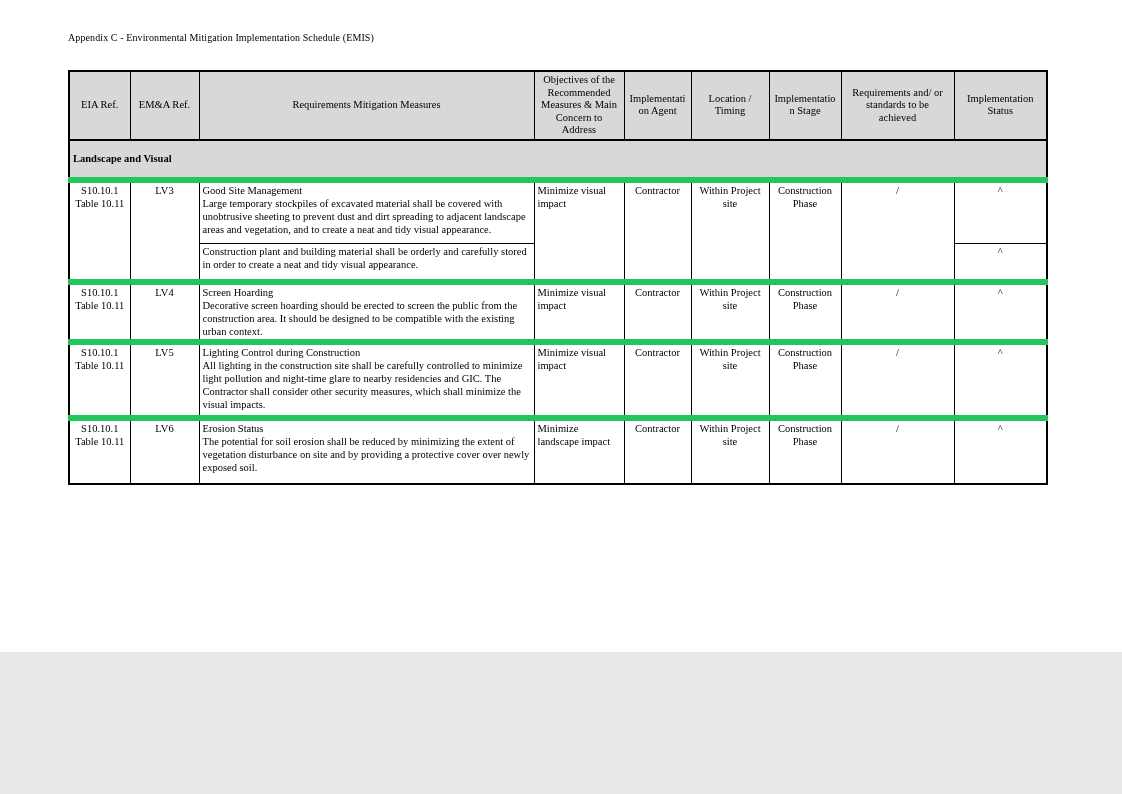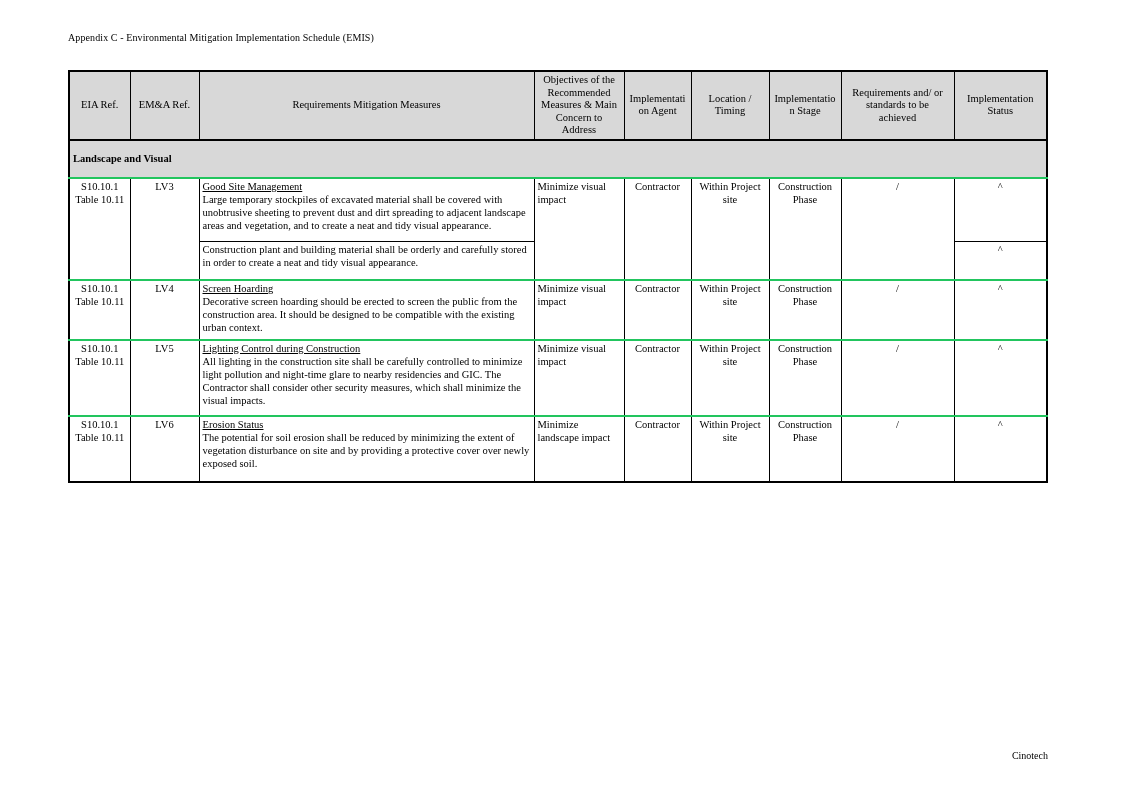--- a/index.html
+++ b/index.html
@@ -1,20 +1,20 @@
 <!DOCTYPE html>
 <html><head>
 <meta charset="utf-8">
 <style>
   * { margin: 0; padding: 0; box-sizing: border-box; }
   html, body { background: #e8e8e8; }
   .page {
     position: relative;
     width: 1122px;
-    height: 794px;
+    height: 652px;
     background: #ffffff;
     font-family: "Liberation Serif", "DejaVu Serif", serif;
     color: #000;
     overflow: hidden;
   }
   .doc-title {
     position: absolute;
     left: 68px;
     top: 32px;
     font-size: 10px;
@@ -50,22 +50,22 @@
   tr.section-row td {
     background: #d8d8d8;
     font-weight: bold;
     height: 14px;
     line-height: 12px;
     border-top: 2px solid #000;
     padding: 12px 3px;
   }
   .preline { white-space: pre-line; }
   .c { text-align: center; }
-  .measure-title { text-decoration: underline; }
-  tr.main-sep td { border-top: 2px solid #22c55e; }
+  .measure-title { }
+  tr.main-sep td { border-top: 6px solid #22c55e; }
   tr.row-lv3a td { height: 64px; }
   tr.row-lv3b td { height: 38px; }
   tr.row-lv4 td { height: 60px; }
   tr.row-lv5 td { height: 76px; }
   tr.row-lv6 td { height: 66px; }
   .footer-page {
     position: absolute;
     left: 0; right: 0;
     top: 750px;
     text-align: center;

